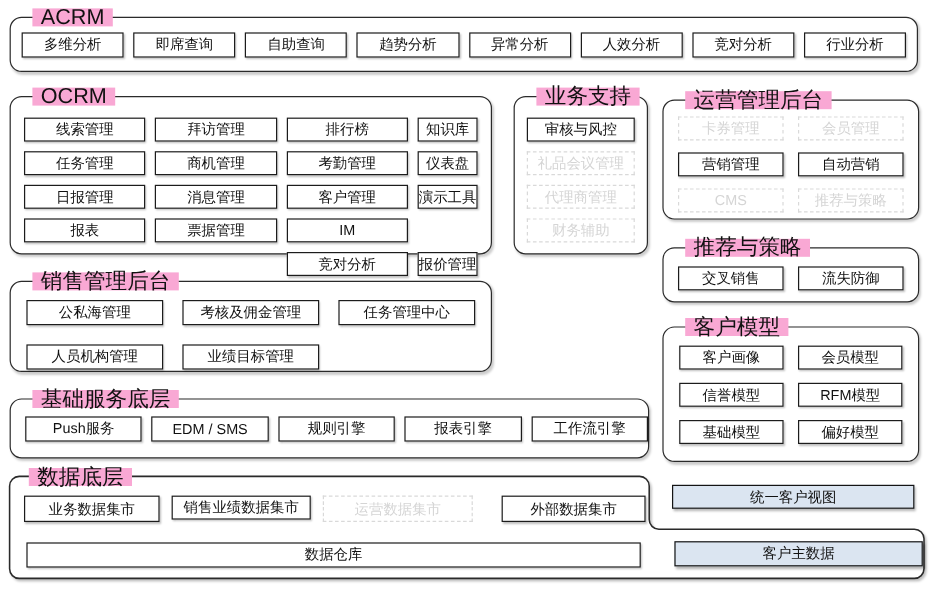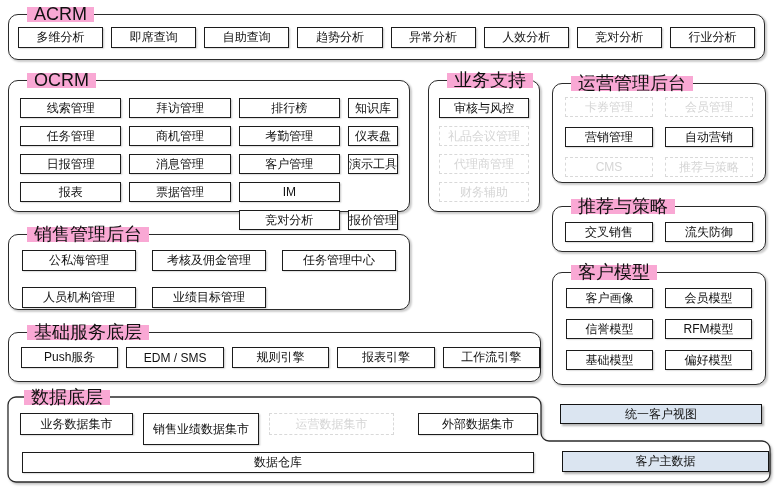--- a/index.html
+++ b/index.html
@@ -155,21 +155,21 @@
       <div class="b">规则引擎</div>
       <div class="b">报表引擎</div>
       <div class="b">工作流引擎</div>
     </div>
   </div>
 
   <span class="panel-label abs" style="left:24px;top:390px;">数据底层</span>
 
   <div class="row-flex abs" style="left:20px;top:413px;gap:10px;">
     <div class="b" style="width:113px;height:22px;">业务数据集市</div>
-    <div class="b" style="width:116px;height:32px;">销售业绩数据集市</div>
+    <div class="b" style="width:116px;height:20px;">销售业绩数据集市</div>
     <div class="b off" style="width:125px;height:22px;">运营数据集市</div>
     <div class="b" style="width:120px;height:22px;margin-left:14px;">外部数据集市</div>
   </div>
 
   <div class="b abs" style="left:22px;top:452px;width:512px;height:21px;">数据仓库</div>
 
   <div class="b blue abs" style="left:560px;top:404px;width:202px;height:20px;">统一客户视图</div>
   <div class="b blue abs" style="left:562px;top:451px;width:207px;height:21px;">客户主数据</div>
 
 </div>

